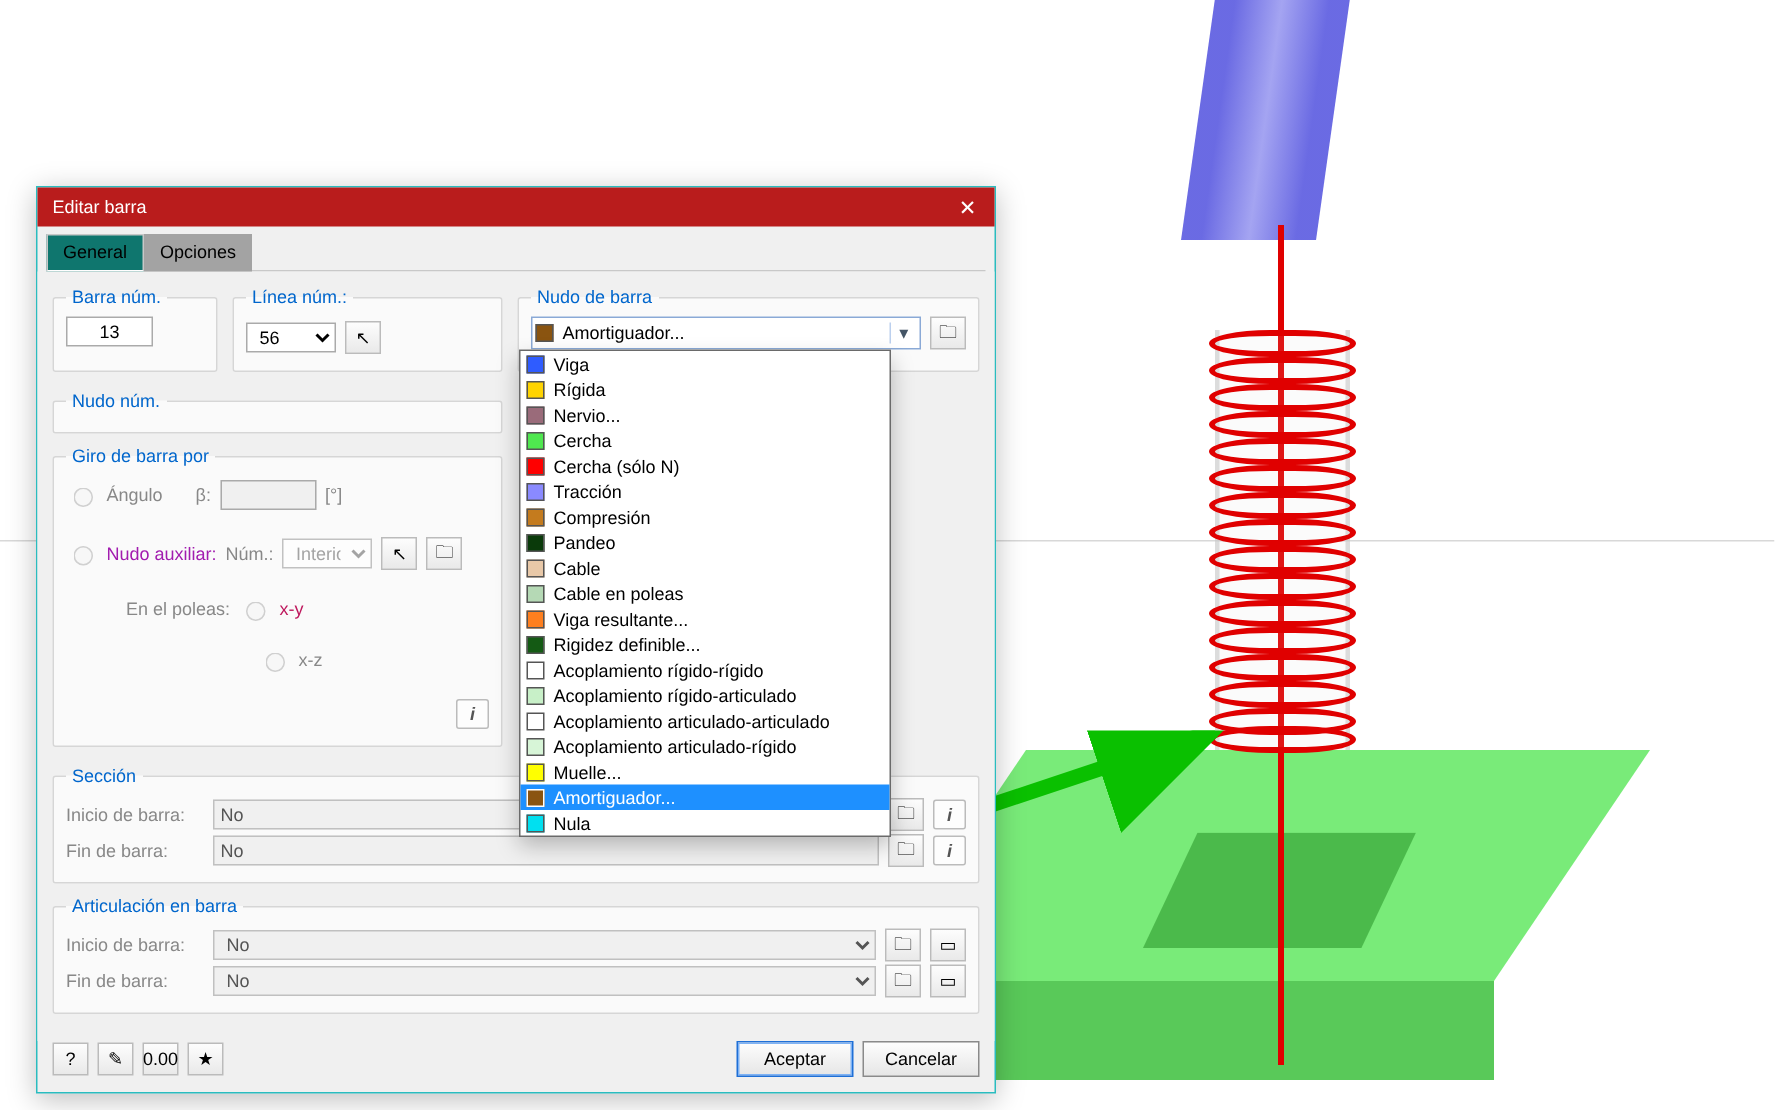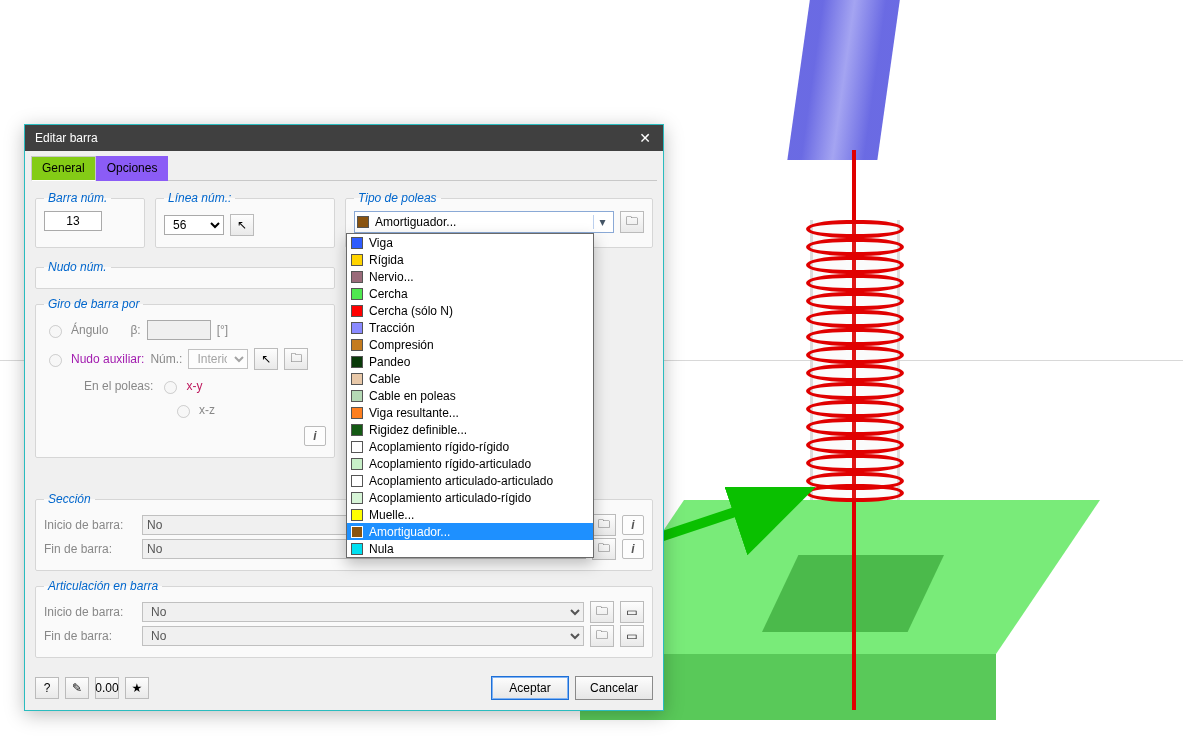--- a/index.html
+++ b/index.html
@@ -115,21 +115,21 @@
   .dialog {
     position: absolute;
     left: 24px;
     top: 124px;
     width: 640px;
     background: #f0f0f0;
     border: 1px solid #2abcbf;
     box-shadow: 0 4px 18px rgba(0,0,0,.25);
   }
   .titlebar {
-    background: #404040;
+    background: #b91c1c;
     color: #fff;
     height: 26px;
     display: flex;
     align-items: center;
     padding: 0 6px 0 10px;
     font-size: 12px;
   }
   .titlebar .title { flex: 1; }
   .titlebar .close {
     font-family: sans-serif;
@@ -140,48 +140,47 @@
   }
   .tabs {
     margin: 4px 6px 0;
     display: flex;
     gap: 0;
     border-bottom: 1px solid #c8c8c8;
     font-size: 12px;
   }
   .tab {
     padding: 4px 10px 5px;
-    background: #8b5cf6;
+    background: #a3a3a3;
     border: 1px solid transparent;
     border-bottom: none;
     cursor: pointer;
     position: relative;
     top: 1px;
   }
   .tab.active {
-    background: #84cc16;
+    background: #0f766e;
     border-color: #c8c8c8;
     border-bottom: 1px solid #fff;
   }
   .body {
     background: #f0f0f0;
     padding: 6px 10px 10px;
   }
   fieldset.grp {
     border: 1px solid #d6d6d6;
     border-radius: 2px;
     margin: 4px 0 8px;
     padding: 6px 8px 8px;
     background: #fafafa;
   }
   fieldset.grp legend {
     color: #0066cc;
     font-size: 12px;
     padding: 0 4px;
-    font-style: italic;
   }
   .row { display: flex; align-items: center; gap: 6px; margin: 3px 0; }
   input.txt, input.num, select {
     font: inherit;
     border: 1px solid #aaa;
     background: #fff;
     padding: 1px 4px;
     height: 20px;
   }
   input.num { text-align: center; }
@@ -251,21 +250,21 @@
     cursor: pointer;
     font-size: 12px;
     white-space: nowrap;
   }
   .dd-item .sw {
     width: 12px; height: 12px; margin-right: 6px; border:1px solid #555; flex: none;
   }
   .dd-item.sel { background: #1e90ff; color: #fff; }
   .dd-item.sel .sw { border-color: #fff; }
 
-  .giro-area { display:flex; flex-direction:column; gap:2px; }
+  .giro-area { display:flex; flex-direction:column; gap:12px; }
   .mini-info {
     width:22px; height:20px;
     border:1px solid #bbb;
     display:inline-flex; align-items:center; justify-content:center;
     background:#fdfdfd;
     font-weight:bold; font-style:italic;
     color:#555;
     border-radius:2px;
     cursor:pointer;
   }
@@ -374,21 +373,21 @@
         <legend>Línea núm.:</legend>
         <div class="row">
           <select style="width:60px">
             <option>56</option>
           </select>
           <span class="iconbtn">↖</span>
         </div>
       </fieldset>
 
       <fieldset class="grp c3">
-        <legend>Tipo de poleas</legend>
+        <legend>Nudo de barra</legend>
         <div class="type-select">
           <div class="sel">
             <span class="sw" id="type-swatch" style="background: rgb(138, 84, 16);"></span>
             <span>Amortiguador...</span>
             <span class="caret">▾</span>
           </div>
           <span class="iconbtn">🗀</span>
         </div>
 
         <div class="dropdown" id="dd">

